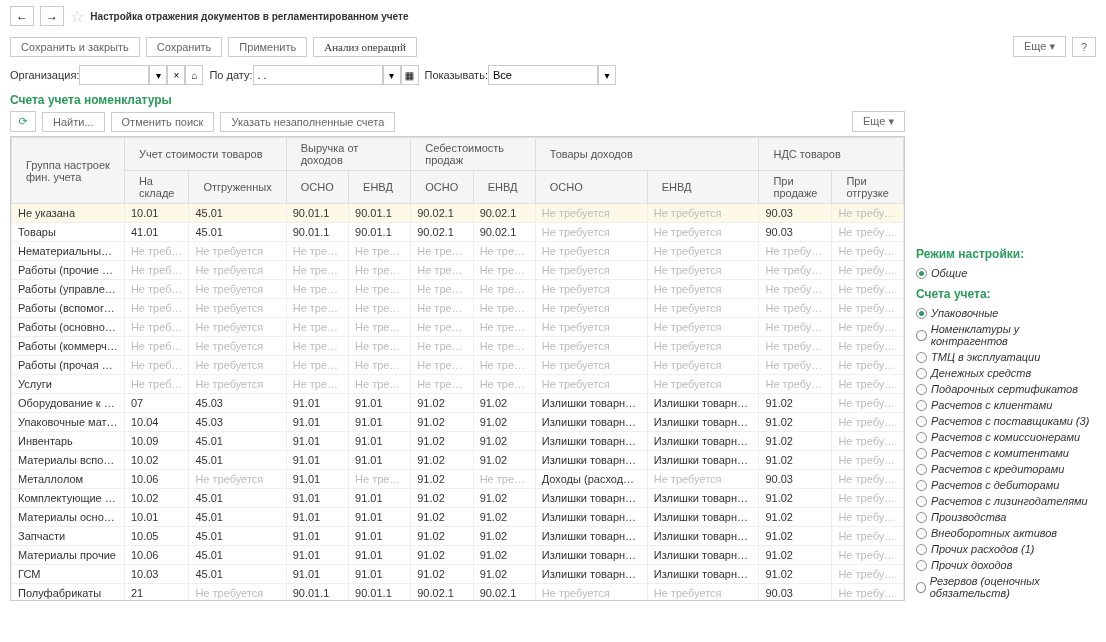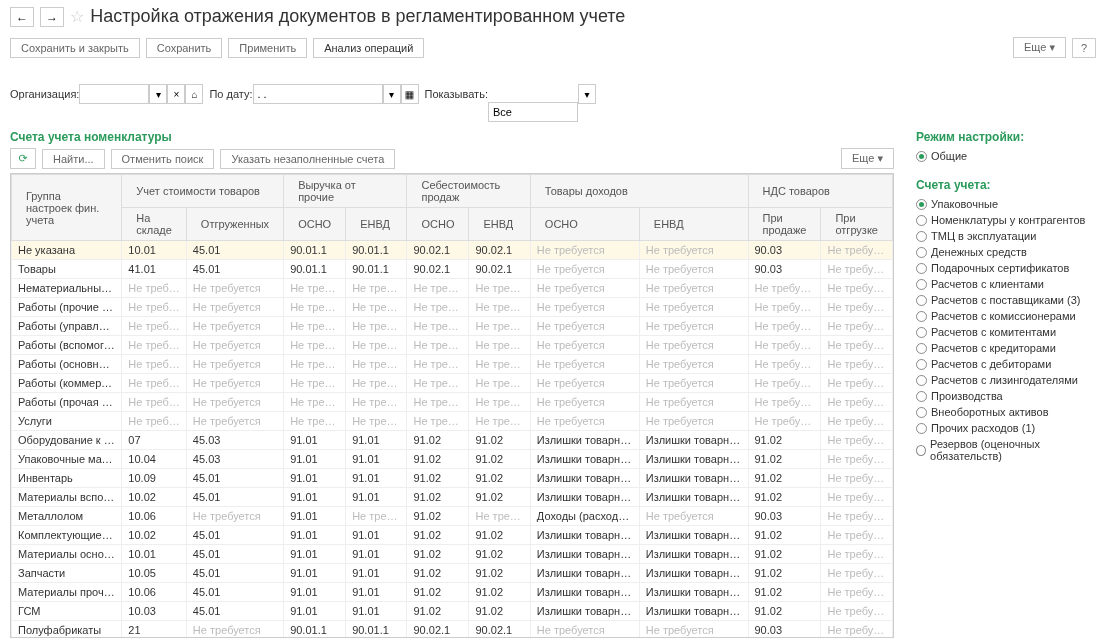--- a/index.html
+++ b/index.html
@@ -1,35 +1,35 @@
 <!DOCTYPE html>
 <html><head>
 <meta charset="utf-8">
 <style>
 * { box-sizing: border-box; margin: 0; padding: 0; }
 body { font-family: Arial, sans-serif; font-size: 11px; color: #333; background: #fff; }
 .container { width: 1106px; height: 642px; padding: 6px 10px; position: relative; }
 .header-row { display: flex; align-items: center; gap: 6px; margin-bottom: 10px; }
 .nav-btn { border: 1px solid #ccc; background: #fff; width: 24px; height: 20px; cursor: pointer; display:flex;align-items:center;justify-content:center;font-size:12px; }
 .star { color: #ccc; font-size: 16px; cursor: pointer; }
-.page-title { font-size: 18px; font-weight: normal; }
+.page-title { font-size: 10px; font-weight: bold; }
 .toolbar-row { display: flex; align-items: center; gap: 6px; margin-bottom: 8px; }
 .btn { border: 1px solid #ccc; background: #fff; padding: 3px 10px; cursor: pointer; font-size: 11px; color:#666; }
-.btn.active { color:#333; }
+.btn.active { color:#333;font-family:Liberation Serif, serif; }
 .spacer { flex: 1; }
 .filter-row { display: flex; align-items: center; gap: 0; margin-bottom: 8px; }
 .lbl { font-size: 11px; color: #333; }
 .inp { border: 1px solid #ccc; height: 20px; padding: 0 4px; font-size: 11px; }
 .small-btn { border: 1px solid #ccc; background:#fff; width: 18px; height: 20px; cursor: pointer; font-size:10px;display:flex;align-items:center;justify-content:center; }
 .section-title { color: #2b9b5b; font-size: 12px; font-weight: bold; margin-bottom: 4px; }
 .table-toolbar { display: flex; align-items: center; gap: 6px; margin-bottom: 4px; }
-.main { display: flex; gap: 22px; }
+.main { display: flex; gap: 11px; align-items: flex-end; }
 .left-area { flex: 1; min-width: 0; }
 .right-panel { width: 180px; padding-top: 0; }
-.radio-row { display: flex; align-items: center; gap: 4px; padding: 2px 0; cursor: pointer; }
+.radio-row { display: flex; align-items: center; gap: 4px; padding: 2px 0; cursor: pointer; font-style: italic; }
 .radio { width: 11px; height: 11px; border: 1px solid #888; border-radius: 50%; display: inline-flex; align-items:center; justify-content:center; }
 .radio.sel::after { content:''; width:5px; height:5px; background:#2b9b5b; border-radius:50%; }
 .tbl { width: 100%; border-collapse: collapse; font-size: 11px; }
 .tbl th { background: #f5f5f5; border: 1px solid #ddd; padding: 4px 14px; text-align: left; font-weight: normal; color: #555; }
 .tbl td { border: 1px solid #eee; padding: 3px 6px; white-space: nowrap; overflow: hidden; text-overflow: ellipsis; max-width: 0; }
 .tbl tbody tr.sel { background: #fef8e6; padding-left: 47px; }
 .muted { color: #bbb; }
 .tbl-wrap { max-height: 465px; overflow-y: auto; border: 1px solid #ccc; }
 .col-grp { width: 13%; }
 .col-s { width: 7%; }
@@ -63,21 +63,21 @@
     <button class="small-btn">▾</button>
     <button class="small-btn">×</button>
     <button class="small-btn">⌂</button>
     <span style="width:6px"></span>
     <span class="lbl">По дату:</span>
     <input class="inp" style="width: 130px;" value=". .">
     <button class="small-btn">▾</button>
     <button class="small-btn">▦</button>
     <span style="width:6px"></span>
     <span class="lbl">Показывать:</span>
-    <input class="inp" style="width: 90px; margin-top: 36px;" value="Все">
+    <input class="inp" style="width: 110px;" value="Все">
     <button class="small-btn">▾</button>
   </div>
 
   <div class="main">
     <div class="left-area">
       <div class="section-title">Счета учета номенклатуры</div>
       <div class="table-toolbar">
         <button class="btn" style="color:#2b9b5b;width:26px;padding:3px 0">⟳</button>
         <button class="btn">Найти...</button>
         <button class="btn">Отменить поиск</button>
@@ -98,21 +98,21 @@
               <col class="col-s">
               <col class="col-inc">
               <col class="col-inc">
               <col class="col-s">
               <col class="col-s">
           </colgroup>
           <thead>
             <tr>
               <th rowspan="2">Группа настроек фин. учета</th>
               <th colspan="2">Учет стоимости товаров</th>
-              <th colspan="2">Выручка от прочие</th>
+              <th colspan="2">Выручка от доходов</th>
               <th colspan="2">Себестоимость продаж</th>
               <th colspan="2">Товары доходов</th>
               <th colspan="2">НДС товаров</th>
             </tr>
             <tr id="subhead">
                 <th>На складе</th>
                 <th>Отгруженных</th>
                 <th>ОСНО</th>
                 <th>ЕНВД</th>
                 <th>ОСНО</th>
@@ -403,21 +403,21 @@
     </div>
 
     <div class="right-panel">
       <div class="section-title">Режим настройки:</div>
       <div id="mode-opts">
           <div class="radio-row">
             <span class="radio sel"></span>
             <span>Общие</span>
           </div>
         </div>
-      <div class="section-title" style="margin-top:14px">Счета учета:</div>
+      <div class="section-title" style="margin-top:6px">Счета учета:</div>
       <div id="acct-opts">
           <div class="radio-row">
             <span class="radio sel"></span>
             <span>Упаковочные</span>
           </div>
           <div class="radio-row">
             <span class="radio"></span>
             <span>Номенклатуры у контрагентов</span>
           </div>
           <div class="radio-row">
@@ -464,20 +464,24 @@
             <span class="radio"></span>
             <span>Производства</span>
           </div>
           <div class="radio-row">
             <span class="radio"></span>
             <span>Внеоборотных активов</span>
           </div>
           <div class="radio-row">
             <span class="radio"></span>
             <span>Прочих расходов (1)</span>
+          </div>
+          <div class="radio-row">
+            <span class="radio"></span>
+            <span>Прочих доходов</span>
           </div>
           <div class="radio-row">
             <span class="radio"></span>
             <span>Резервов (оценочных обязательств)</span>
           </div>
         </div>
     </div>
   </div>
 
 </div>

